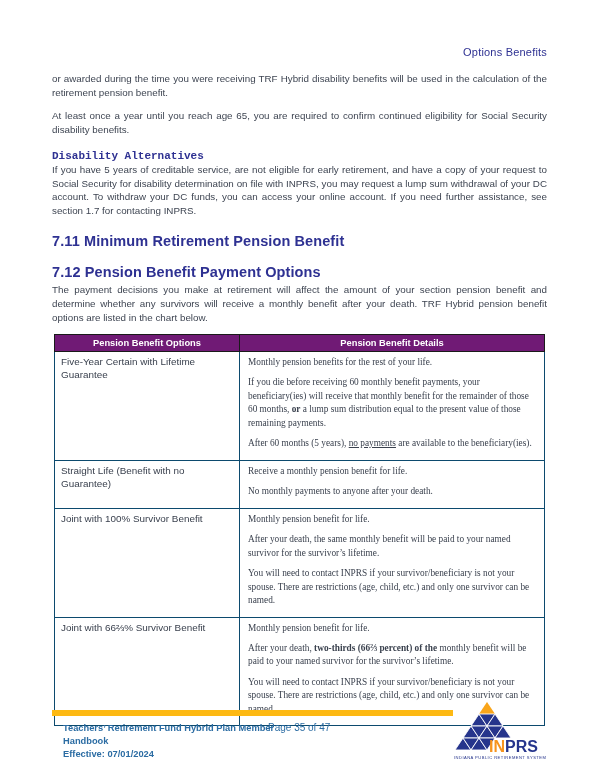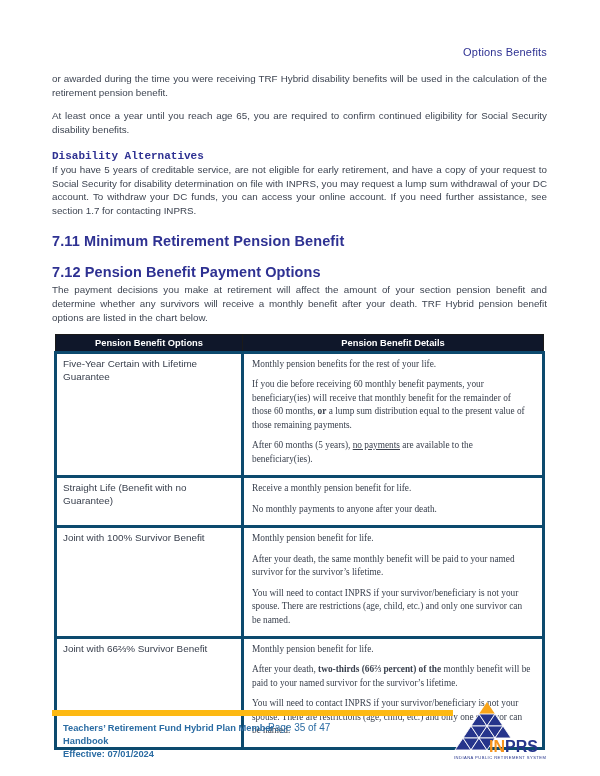--- a/index.html
+++ b/index.html
@@ -7,24 +7,24 @@
     position:relative;width:600px;height:776px;background:#ffffff;
     font-family:"Liberation Sans", sans-serif;color:#3e4552;overflow:hidden;
   }
   .content{position:absolute;left:52px;top:46px;width:495px;}
   .page-header{text-align:right;color:#2e3192;font-size:11px;letter-spacing:.2px;margin:0 0 14px 0;}
   p.body{font-size:9.8px;line-height:1.42;text-align:justify;margin:0 0 9px 0;}
   h3.sub{color:#2e3192;font-size:11px;font-weight:bold;margin:13px 0 1px 0;font-family:Liberation Mono, monospace;}
   h2.sec{color:#2e3192;font-size:14.5px;font-weight:bold;margin:15px 0 3px 0;letter-spacing:.1px;}
   table.options{border-collapse:collapse;width:491px;margin:9px 0 0 2px;}
   table.options th{
-    background:#0f172a;color:#ffffff;font-size:9.3px;font-weight:bold;
+    background:#701a75;color:#ffffff;font-size:9.3px;font-weight:bold;
     padding:3px 4px;border:1px solid #1a1a1a;text-align:center;
   }
-  table.options td{border:3px solid #0c4a6e;vertical-align:top;}
+  table.options td{border:1px solid #0c4a6e;vertical-align:top;}
   td.opt-cell{width:170px;font-size:9.9px;line-height:1.3;padding:4px 8px 4px 6px;color:#3a414e;}
   td.det-cell{padding:1px 0 2px 0;}
   td.det-cell p{font-size:9.3px;line-height:1.45;margin:3px 0 7px 0;padding:0 10px 0 8px;color:#3a414e;font-family:Liberation Serif, serif;}
   .footer-bar{position:absolute;left:52px;top:710px;width:401px;height:6px;background:#fdb913;}
   .footer-text{
     position:absolute;left:63px;top:722px;width:215px;color:#2b6ca3;
     font-weight:bold;font-size:9.3px;line-height:1.4;white-space:pre-line;
   }
   .footer-page{position:absolute;left:268px;top:722px;color:#2b6ca3;font-size:10px;}
   .logo{position:absolute;left:452px;top:700px;width:100px;height:66px;}

